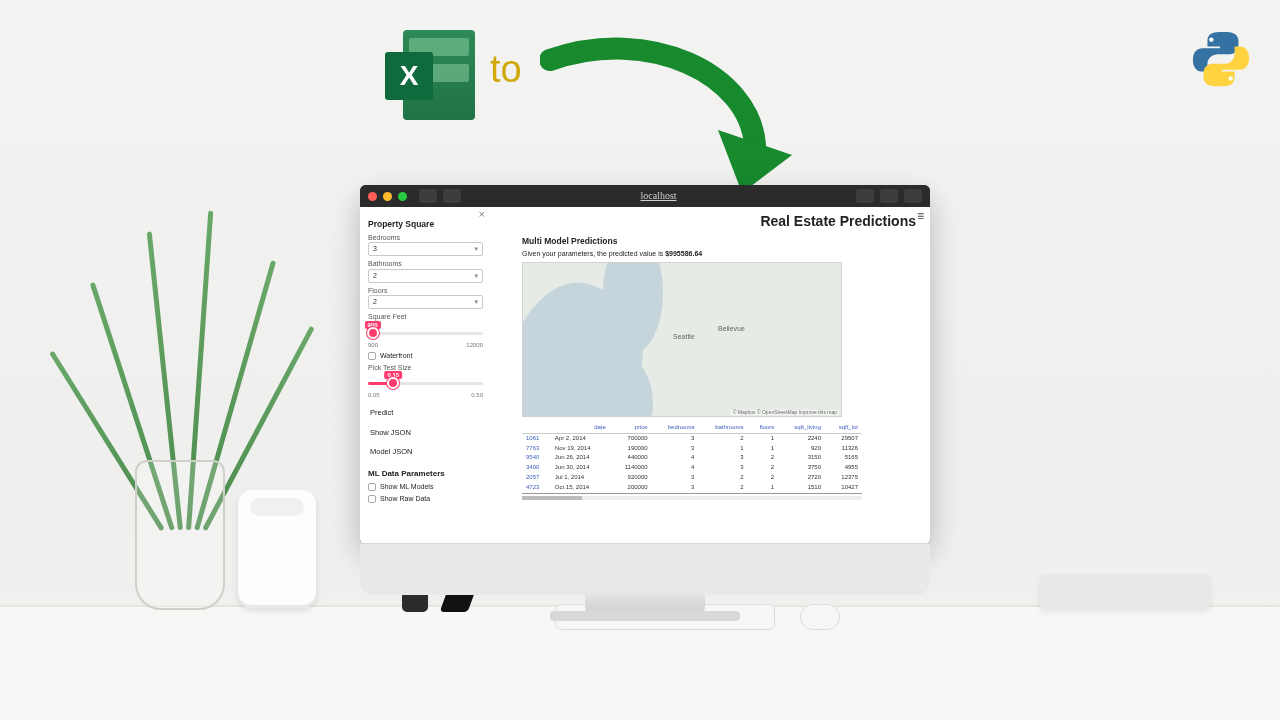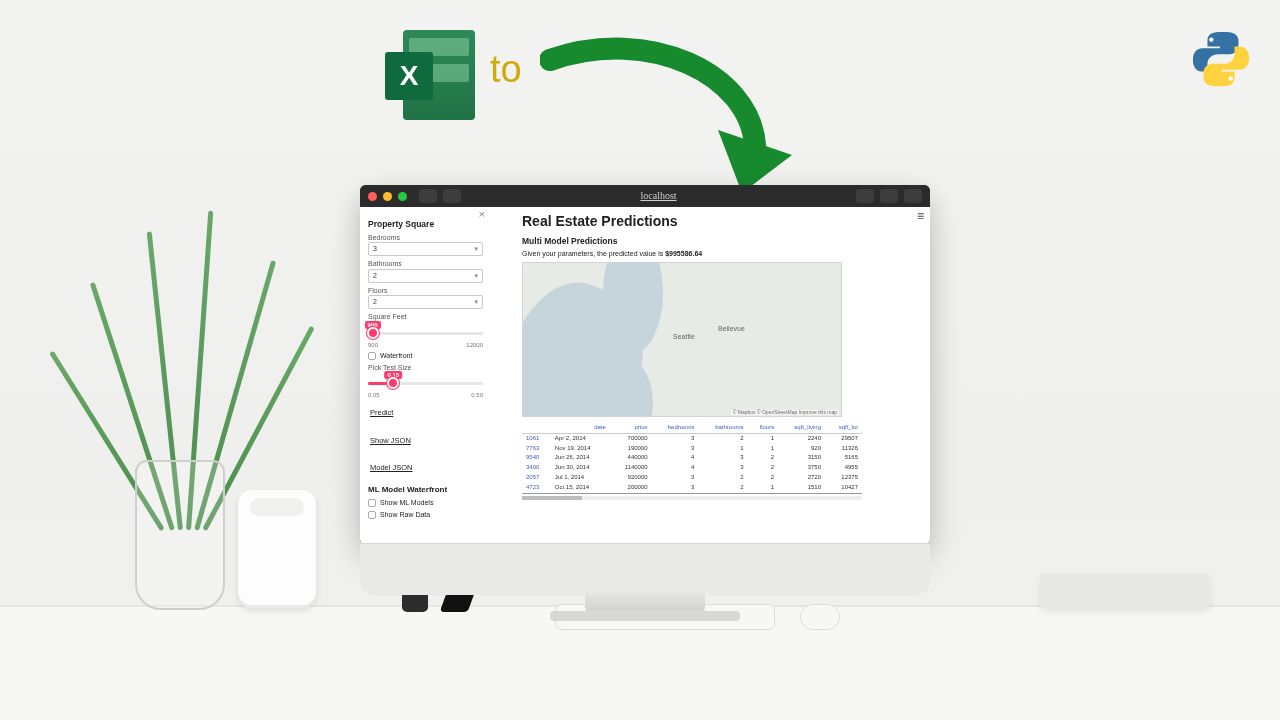--- a/index.html
+++ b/index.html
@@ -75,27 +75,27 @@
   .select{ width:100%; height:14px; border:1px solid #c9c9c9; border-radius:2px; background:#fff; padding:0 4px; font:400 7px/12px Arial; color:#333; display:flex; align-items:center; justify-content:space-between; cursor:pointer;}
   .select::after{ content:"▾"; color:#888; font-size:7px;}
   .slider-wrap{ position:relative; height:18px; margin-top:2px;}
   .slider-track{ position:absolute; left:0; right:0; top:8px; height:3px; background:#e6e6e6; border-radius:2px;}
   .slider-fill{ position:absolute; left:0; top:8px; height:3px; background:#ff3b6e; border-radius:2px;}
   .slider-thumb{ position:absolute; top:3px; width:12px; height:12px; background:#ff3b6e; border:2px solid #fff; border-radius:50%; box-shadow:0 0 0 1px #ff3b6e;}
   .slider-bubble{ position:absolute; top:-3px; transform:translateX(-50%); background:#ff3b6e; color:#fff; font:700 6px/1 Arial; padding:1px 3px; border-radius:2px;}
   .slider-minmax{ display:flex; justify-content:space-between; font:400 6px/1 Arial; color:#777; }
   .checkbox{ display:flex; align-items:center; gap:4px; margin-top:4px; font:400 7px/1 Arial; cursor:pointer;}
   .checkbox .box{ width:8px; height:8px; border:1px solid #aaa; border-radius:2px; background:#fff;}
-  .linkbtn{ font:400 7.5px/1 Arial; color:#222; padding:5px 2px; cursor:pointer;text-decoration:underline;}
-  .linkbtn + .linkbtn{ margin-top:10px;}
+  .linkbtn{ font:400 7.5px/1 Arial; color:#222; padding:5px 2px; cursor:pointer;}
+  .linkbtn + .linkbtn{ margin-top:2px;}
   .sec-title.small{ font-size:8px; margin-top:8px;}
 
   
   .main{ flex:1; padding:6px 14px 6px 30px; overflow:hidden;}
-  h1.app-title{ font:700 14px/1.2 Arial; margin-bottom:6px;}
+  h1.app-title{ font:700 14px/1.2 Arial; margin-bottom:6px;text-align:right;}
   .subtitle{ font:700 8.5px/1.2 Arial; margin-bottom:3px;}
   .prediction-line{ font:400 7px/1.3 Arial; margin-bottom:4px;}
   .prediction-line b{ font-weight:700;}
 
   .map{ width:320px; height:155px; border:1px solid #d2d2d2; background:#e6ebe6; position:relative; overflow:hidden;}
   .water{ position:absolute; background:#c6d5dc; border-radius:40%;}
   .maplabel{ position:absolute; font:400 7px/1 Arial; color:#666;}
   .map-attrib{ position:absolute; right:2px; bottom:1px; font:400 5px/1 Arial; color:#666; background:rgba(255,255,255,.6); padding:0 2px;}
 
   .table{ width:340px; margin-top:6px; border-collapse:collapse; font:400 6px/1.3 Arial; color:#333;}
@@ -215,21 +215,21 @@
           </div>
           <div class="slider-minmax">
             <span>0.05</span>
             <span>0.50</span>
           </div>
 
           <div class="linkbtn" style="margin-top:6px">Predict</div>
           <div class="linkbtn">Show JSON</div>
           <div class="linkbtn">Model JSON</div>
 
-          <div class="sec-title small">ML Model Waterfront</div>
+          <div class="sec-title small">ML Data Parameters</div>
           <label class="checkbox">
             <span class="box"></span>
             <span>Show ML Models</span>
           </label>
           <label class="checkbox">
             <span class="box"></span>
             <span>Show Raw Data</span>
           </label>
         </aside>
 

